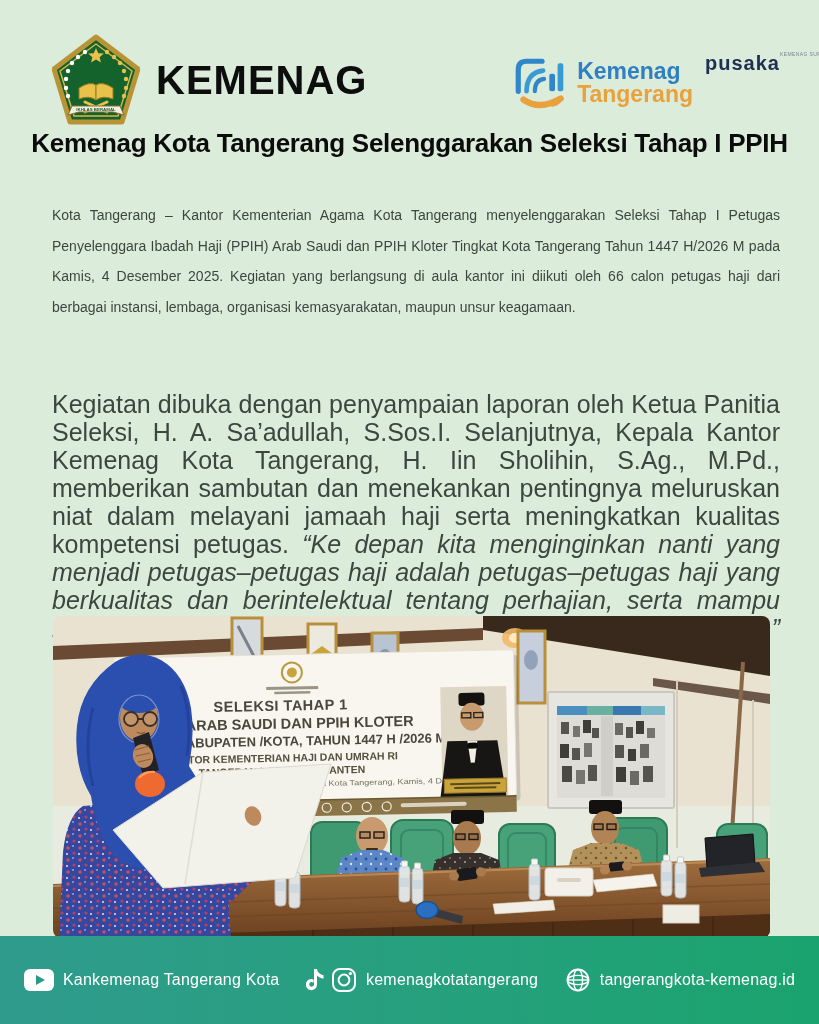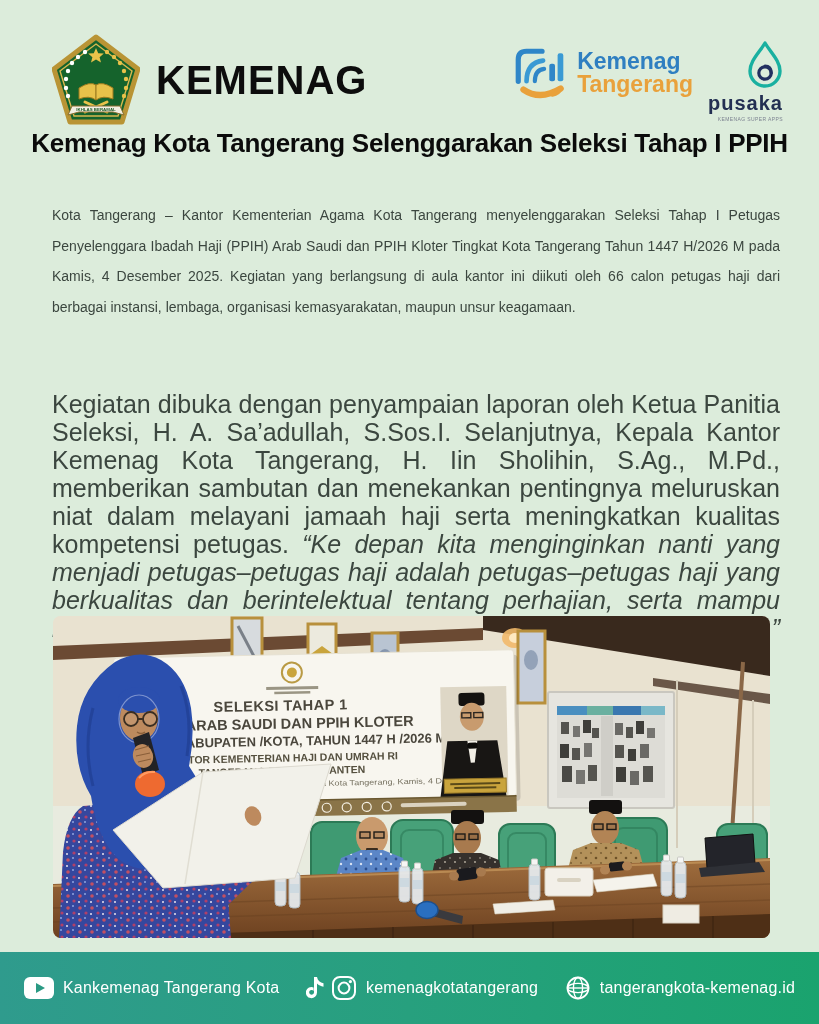--- a/index.html
+++ b/index.html
@@ -10,37 +10,37 @@
     font-family:"Liberation Sans",sans-serif;
   }
   
   .header{position:absolute;top:34px;left:52px;right:36px;display:flex;justify-content:space-between;align-items:center;}
   .brand{display:flex;align-items:center;gap:16px;}
   .wordmark{font-size:40px;font-weight:800;color:#0d0d0d;letter-spacing:1px;}
   .logos-right{display:flex;align-items:flex-start;gap:12px;}
   .berdampak{display:flex;align-items:center;gap:8px;margin-top:6px;}
   .bd-text{line-height:1.02;font-weight:700;font-size:23px;}
   .bd1{color:#2f7fc1;} .bd2{color:#e9a13b;}
-  .pusaka{display:flex;flex-direction:column;align-items:flex-end;margin-top:2px;width:78px;}
+  .pusaka{display:flex;align-items:flex-start;margin-top:2px;width:78px;}
   .pusaka-name{font-size:20px;font-weight:700;color:#232f52;letter-spacing:1px;margin-top:2px;}
   .pusaka-tag{font-size:5px;color:#7c8290;letter-spacing:.4px;margin-top:1px;white-space:nowrap;}
   
   .title{position:absolute;top:127px;left:0;width:100%;text-align:center;color:#0b0b0b;}
   .tline{font-size:26px;font-weight:700;line-height:33px;letter-spacing:-.3px;white-space:nowrap;}
   
   .para{position:absolute;left:52px;width:728px;margin:0;text-align:justify;color:#3b463f;}
   .p1{top:200px;font-size:14px;line-height:30.5px;}
   .p2{top:390px;font-size:25px;line-height:28px;}
   .quote{font-style:italic;}
   
   .photo{position:absolute;top:616px;left:53px;width:717px;height:322px;border-radius:8px;overflow:hidden;background:#e9e2d0;}
   .photo svg{display:block;}
   .photo text{font-family:"Liberation Sans",sans-serif;}
   
-  .footer{position:absolute;left:0;bottom:0;width:100%;height:72px;box-sizing:border-box;
+  .footer{position:absolute;left:0;bottom:0;width:100%;height:88px;box-sizing:border-box;
     background:linear-gradient(90deg,#2f9b8d 0%,#27a07e 50%,#1aa36e 100%);
     display:flex;align-items:center;justify-content:space-between;padding:0 24px 0 24px;color:#ffffff;}
   .fitem{display:flex;align-items:center;gap:9px;font-size:16px;letter-spacing:.2px;white-space:nowrap;}
   .fitem .icons{display:flex;align-items:center;gap:5px;}
 </style>
 </head>
 <body>
 
 <div class="poster">
 

